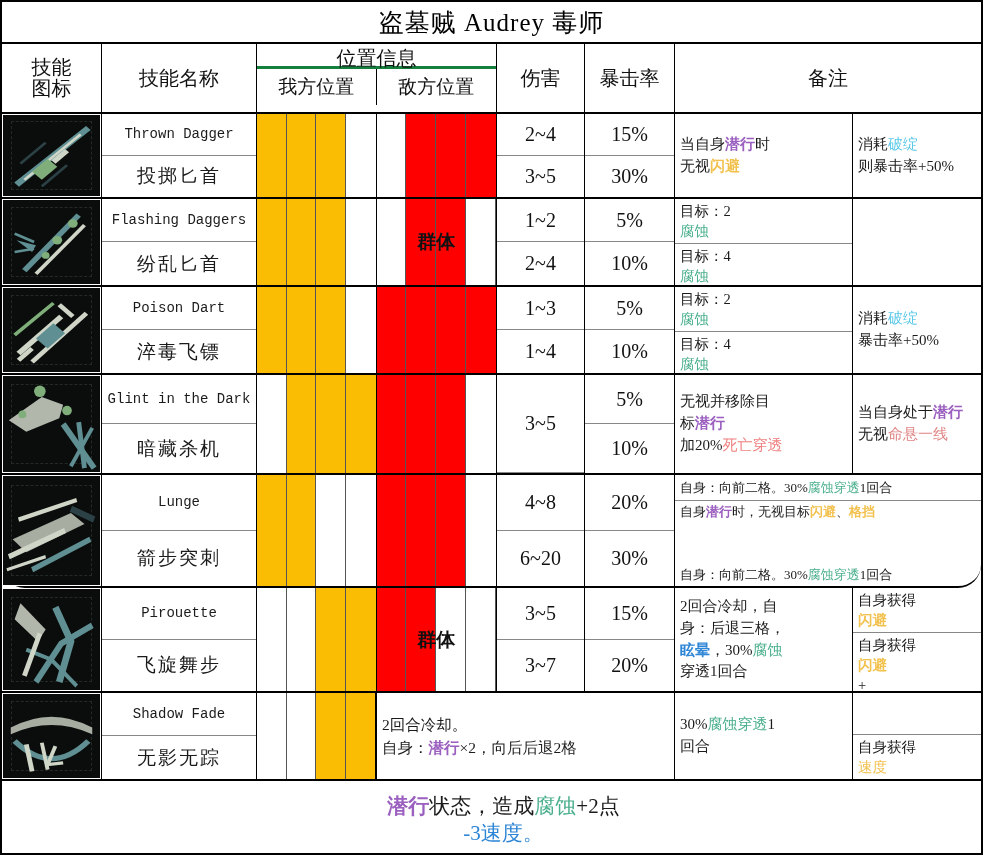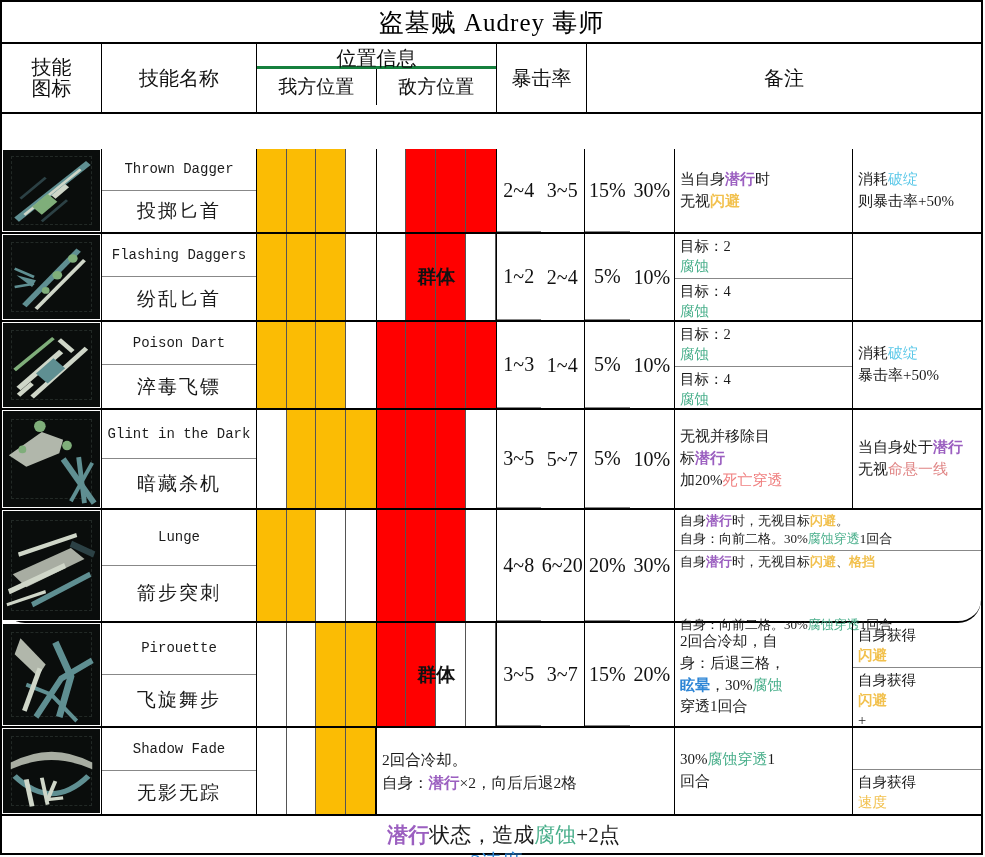--- a/index.html
+++ b/index.html
@@ -46,21 +46,21 @@
     height:17px;width:100%;display:flex;align-items:center;justify-content:center;
     border-bottom:3px solid #15803d;box-sizing:border-box;font-size:20px;
   }
   .pos-bot{height:36px;width:100%;display:flex;box-sizing:border-box;}
   .pos-bot>div{
     flex:1 1 50%;display:flex;align-items:center;justify-content:center;
     font-size:19px;box-sizing:border-box;
   }
   .pos-bot>div:first-child{border-right:1px solid #000;}
   
-  .body{flex:1 1 auto;display:flex;flex-direction:column;margin-top:35px;}
+  .body{flex:1 1 auto;display:flex;flex-direction:column;}
   .srow{
     display:flex;border-bottom:2px solid #000;box-sizing:border-box;
     position:relative;
   }
   .srow:last-of-type{border-bottom:2px solid #000;}
   
   .icon-cell{
     width:100px;flex:0 0 100px;border-right:1px solid #000;
     box-sizing:border-box;padding:1px;background:#fff;
     display:flex;align-items:center;justify-content:center;
@@ -103,21 +103,21 @@
   }
   
   .sf-note{
     flex:1 1 auto;border-right:1px solid #000;box-sizing:border-box;
     padding:0 5px;font-size:15.5px;line-height:1.5;color:#1b1b1b;
     display:flex;flex-direction:column;justify-content:center;
   }
   
   .dmg-cell,.crit-cell{
     box-sizing:border-box;border-right:1px solid #000;
-    display:flex;justify-content:center;
+    display:flex;flex-direction:column;justify-content:center;
   }
   .dmg-cell{width:88px;flex:0 0 88px;}
   .crit-cell{width:90px;flex:0 0 90px;}
   .dmg-cell>div,.crit-cell>div{
     flex:1 1 50%;display:flex;align-items:center;justify-content:center;
     font-size:20px;color:#111;box-sizing:border-box;
   }
   .dmg-cell>div:first-child,.crit-cell>div:first-child{border-bottom:1px solid #888;}
   .dmg-red{color:#E03030;}
   
@@ -177,20 +177,21 @@
       </div>
     </div>
     <div class="hc c-name">技能名称</div>
     <div class="hc c-pos">
       <div class="pos-top">位置信息</div>
       <div class="pos-bot">
         <div>我方位置</div>
         <div>敌方位置</div>
       </div>
     </div>
+    <div class="hc c-dmg">伤害</div>
     <div class="hc c-crit">暴击率</div>
     <div class="hc c-rem">备注</div>
   </div>
 
   <div class="body" id="body">
       <div class="srow" style="height: 85px; flex: 0 0 85px;">
         <div class="icon-cell">
           <div class="icon-box">
             <div class="frame"></div>
             <svg viewBox="0 0 100 100" preserveAspectRatio="none">
@@ -378,21 +379,20 @@
           </div>
           <div class="grid-half enemy">
             <div class="gcell on-enemy"></div>
             <div class="gcell on-enemy"></div>
             <div class="gcell on-enemy"></div>
             <div class="gcell"></div>
           </div>
         </div>
         <div class="dmg-cell">
           <div class="dmg-red">3~5</div>
-          <div class="dmg-red">5~7</div>
         </div>
         <div class="crit-cell">
           <div>5%</div>
           <div>10%</div>
         </div>
         <div class="rem-cell">
           <div class="rem-a nosplit">
             <div class="rfull">
               <div>无视并移除目</div>
               <div>标<span class="k-stealth">潜行</span></div>
@@ -443,21 +443,20 @@
           <div>4~8</div>
           <div class="dmg-red">6~20</div>
         </div>
         <div class="crit-cell">
           <div>20%</div>
           <div>30%</div>
         </div>
         <div class="rem-cell">
           <div class="rem-a" style="flex: 1 1 auto; border-right: none;">
             <div class="rsub divide" style="font-size: 13px;">
-              <div>自身<span class="k-stealth">潜行</span>时，无视目标<span class="k-dodge">闪避</span>。</div>
               <div>自身：向前二格。30%<span class="k-blight">腐蚀穿透</span>1回合</div>
             </div>
             <div class="rsub" style="font-size: 13px; gap: 45px;">
               <div>自身<span class="k-stealth">潜行</span>时，无视目标<span class="k-dodge">闪避</span>、<span class="k-block">格挡</span></div>
               <div>自身：向前二格。30%<span class="k-blight">腐蚀穿透</span>1回合</div>
             </div>
           </div>
         </div>
       </div>
       <div class="srow" style="height: 105px; flex: 0 0 105px;">

